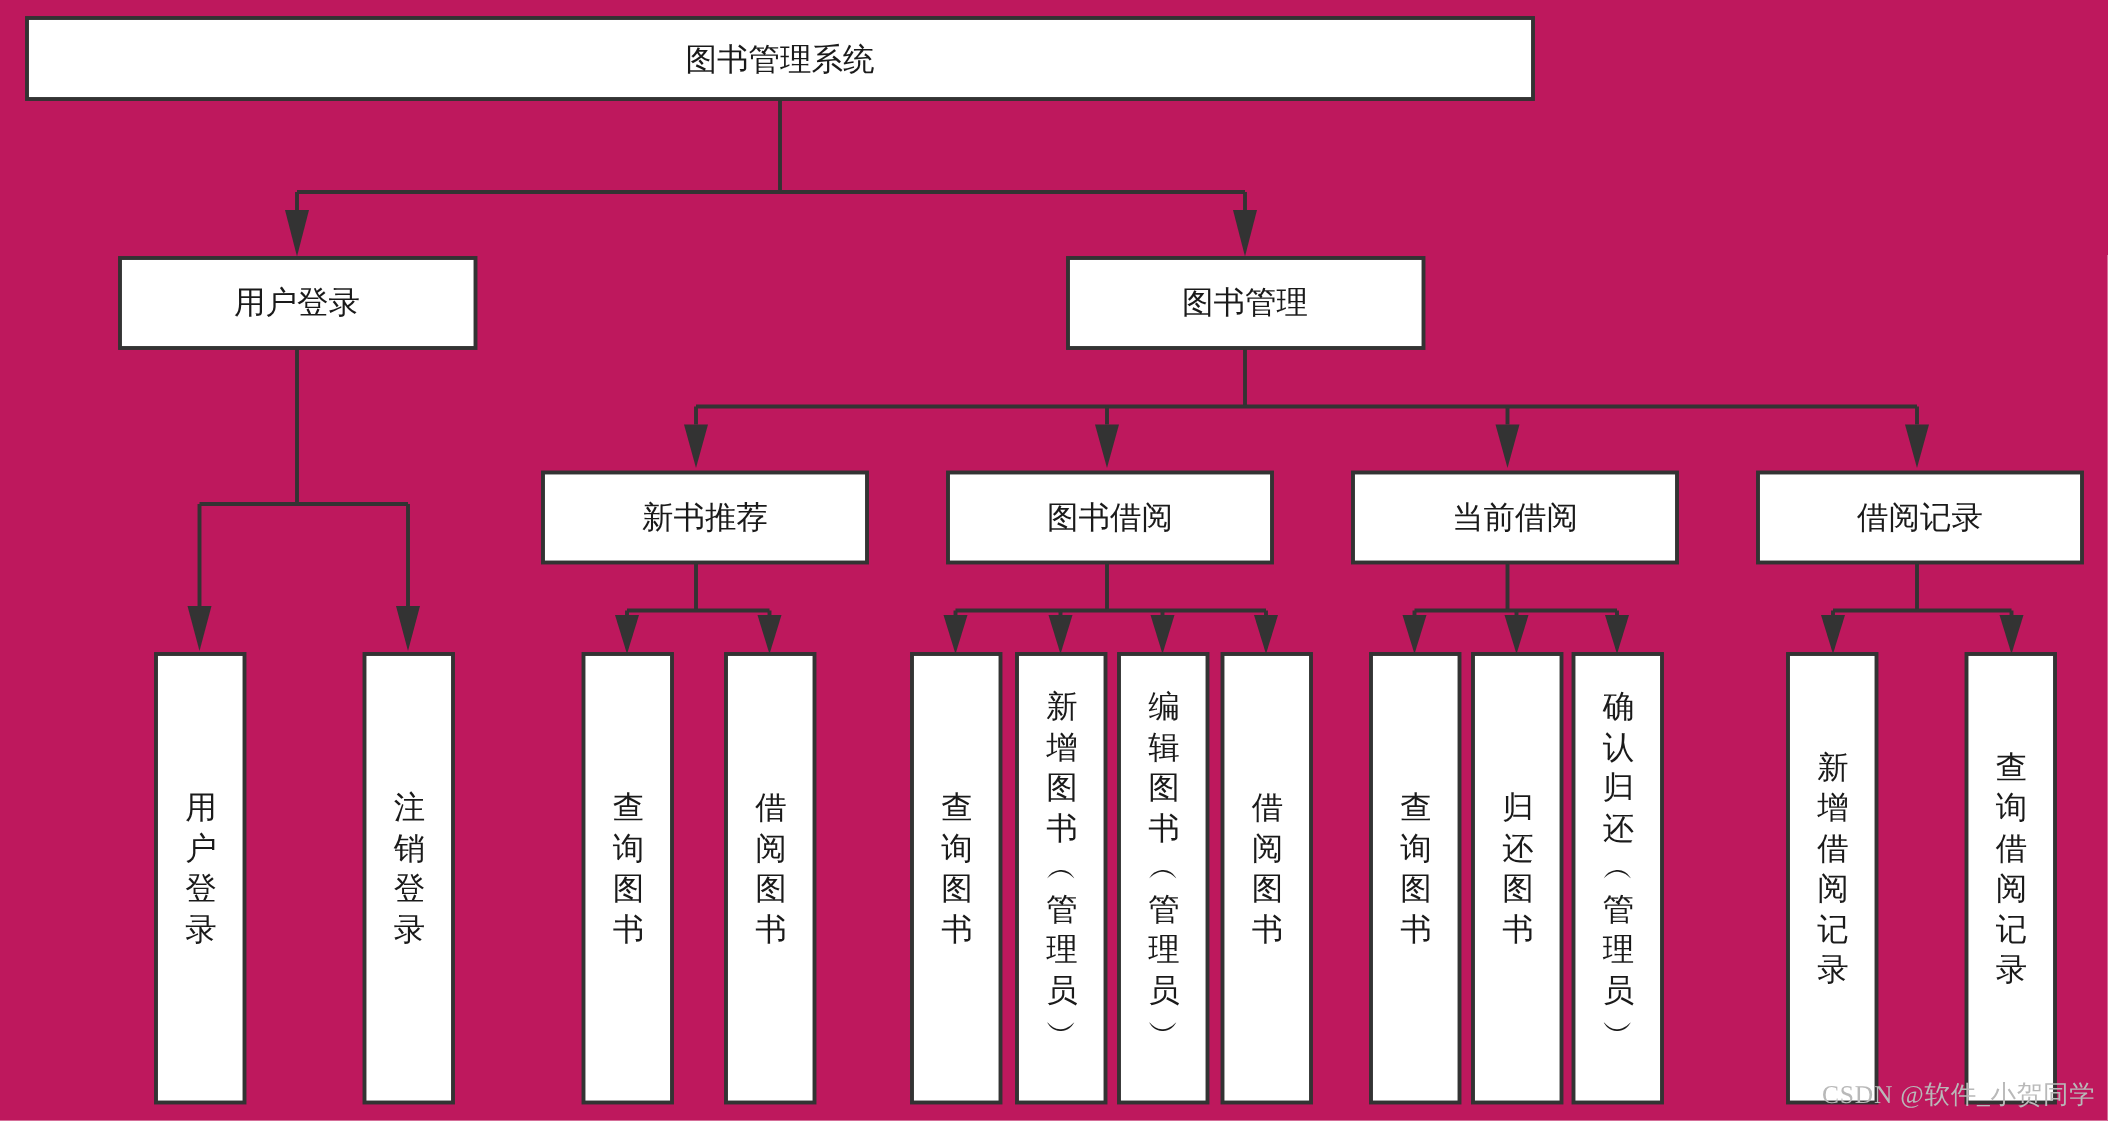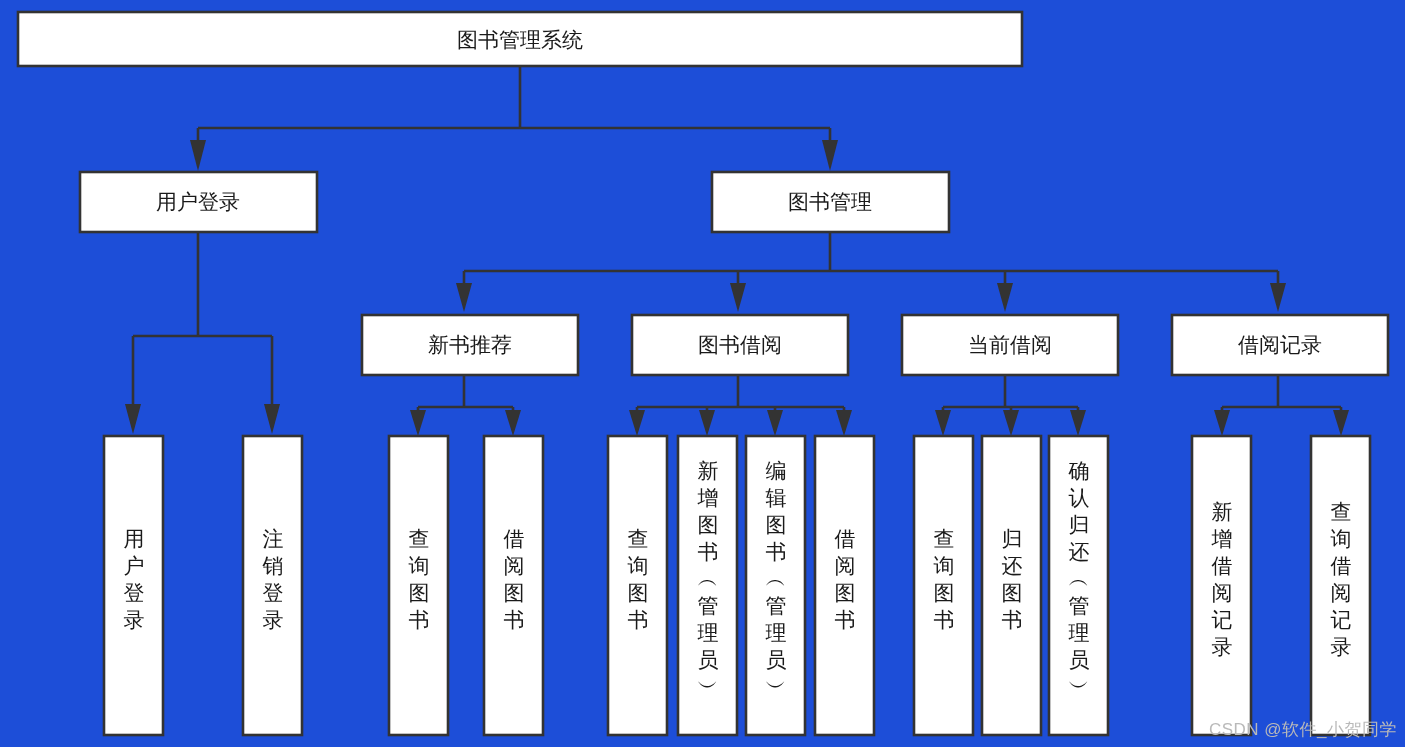--- a/index.html
+++ b/index.html
@@ -10,21 +10,21 @@
   body {
     width: 1405px;
     height: 747px;
     font-family: "DejaVu Sans", "Liberation Sans", sans-serif;
     overflow: hidden;
   }
   #diagram-root {
     position: relative;
     width: 1405px;
     height: 747px;
-    background: #1d4ed8;
+    background: #be185d;
   }
   svg#tree-svg {
     position: absolute;
     left: 0;
     top: 0;
     width: 1405px;
     height: 747px;
     display: block;
   }
   .node-box {
@@ -54,21 +54,21 @@
     font-family: "DejaVu Sans", "Liberation Sans", sans-serif;
     fill: #1a1a1a;
     font-size: 21px;
     text-anchor: middle;
     white-space: pre;
   }
   .watermark {
     position: absolute;
     right: 8px;
     bottom: 6px;
-    font-family: Liberation Sans, sans-serif;
+    font-family: Liberation Serif, serif;
     font-size: 17px;
     color: #b9b9b9;
     letter-spacing: 0.5px;
     user-select: none;
   }
 </style>
 </head>
 <body>
 
 <div id="diagram-root">

